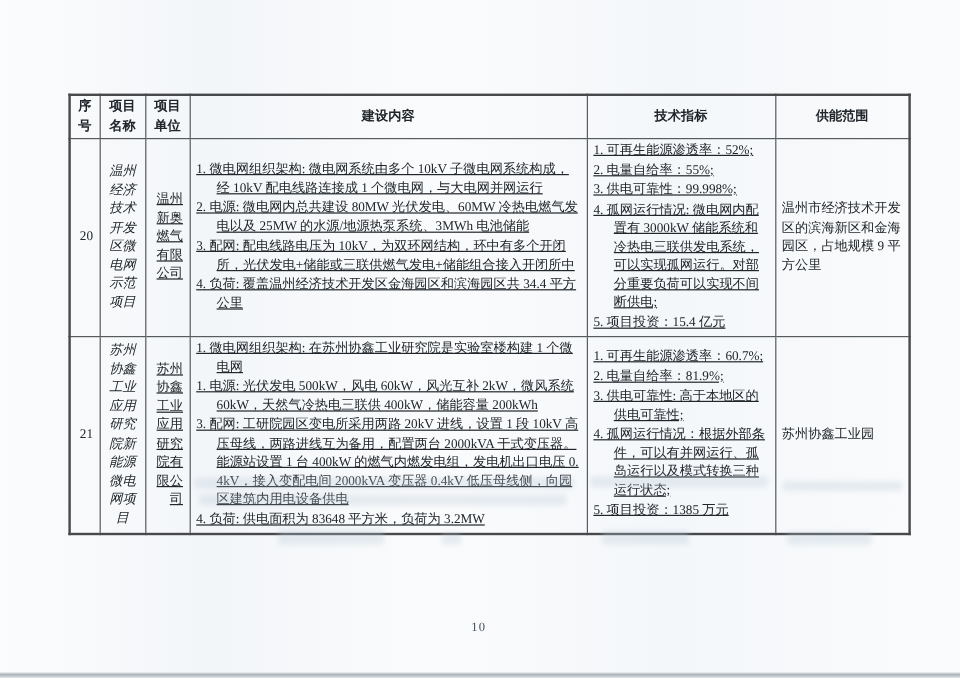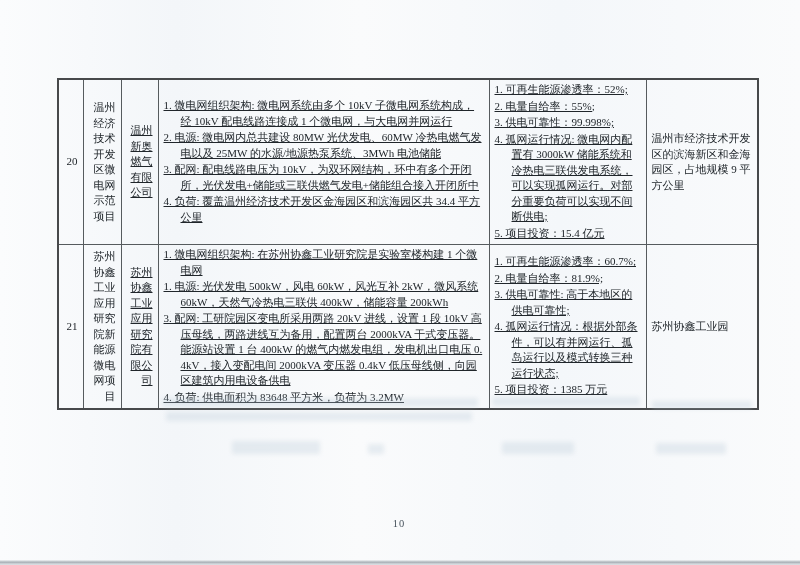--- a/index.html
+++ b/index.html
@@ -22,21 +22,21 @@
     border:1px solid #565b5e;
     padding:2px 5px;
     font-size:11px;
     line-height:15.5px;
     vertical-align:middle;
     overflow:hidden;
   }
   table.doc{border:2px solid #47494b;}
   th.hdr{font-weight:bold;font-size:12px;line-height:16px;text-align:center;word-break:break-all;padding:2px 3px;}
   td.seq{text-align:right;font-size:11px;}
-  td.vname{word-break:break-all;text-align:right;font-size:11px;line-height:16px;padding:2px 6px;}
+  td.vname{word-break:break-all;text-align:center;font-size:11px;line-height:16px;padding:2px 6px;font-style:italic;}
   td.vunit{word-break:break-all;text-align:right;font-size:11px;line-height:16px;padding:2px 6px;text-decoration:underline;}
   td.content,td.indicators{vertical-align:top;padding:4px 7px;text-decoration:underline;}
   .item{padding-left:17px;text-indent:-17px;margin:0 0 1px 0;word-break:break-all;}
   td.scope{padding:3px 7px;word-break:break-all;line-height:16px;}
   .page-num{
     position:absolute;left:384px;top:518px;width:30px;text-align:center;
     font-size:10.5px;color:#47525c;letter-spacing:1px;
   }
   
   .noise{position:absolute;background:rgba(186,202,214,0.30);filter:blur(2px);border-radius:2px;}
@@ -57,20 +57,28 @@
   <table class="doc">
     <colgroup>
       <col style="width:25px">
         <col style="width:38px">
         <col style="width:37px">
       <col style="width:331px">
         <col style="width:157px">
         <col style="width:112px">
     </colgroup>
     <tbody>
+        <tr style="height:34px">
+      <th class="hdr">序号</th>
+      <th class="hdr">项目名称</th>
+      <th class="hdr">项目单位</th>
+      <th class="hdr">建设内容</th>
+      <th class="hdr">技术指标</th>
+      <th class="hdr">供能范围</th>
+    </tr>
 
     <tr style="height:131px">
       <td class="seq">20</td>
       <td class="vname">温州经济技术开发区微电网示范项目</td>
       <td class="vunit">温州新奥燃气有限公司</td>
       <td class="content">
         <div class="item">1. 微电网组织架构: 微电网系统由多个 10kV 子微电网系统构成，经 10kV 配电线路连接成 1 个微电网，与大电网并网运行</div>
         <div class="item">2. 电源: 微电网内总共建设 80MW 光伏发电、60MW 冷热电燃气发电以及 25MW 的水源/地源热泵系统、3MWh 电池储能</div>
         <div class="item">3. 配网: 配电线路电压为 10kV，为双环网结构，环中有多个开闭所，光伏发电+储能或三联供燃气发电+储能组合接入开闭所中</div>
         <div class="item">4. 负荷: 覆盖温州经济技术开发区金海园区和滨海园区共 34.4 平方公里</div>

